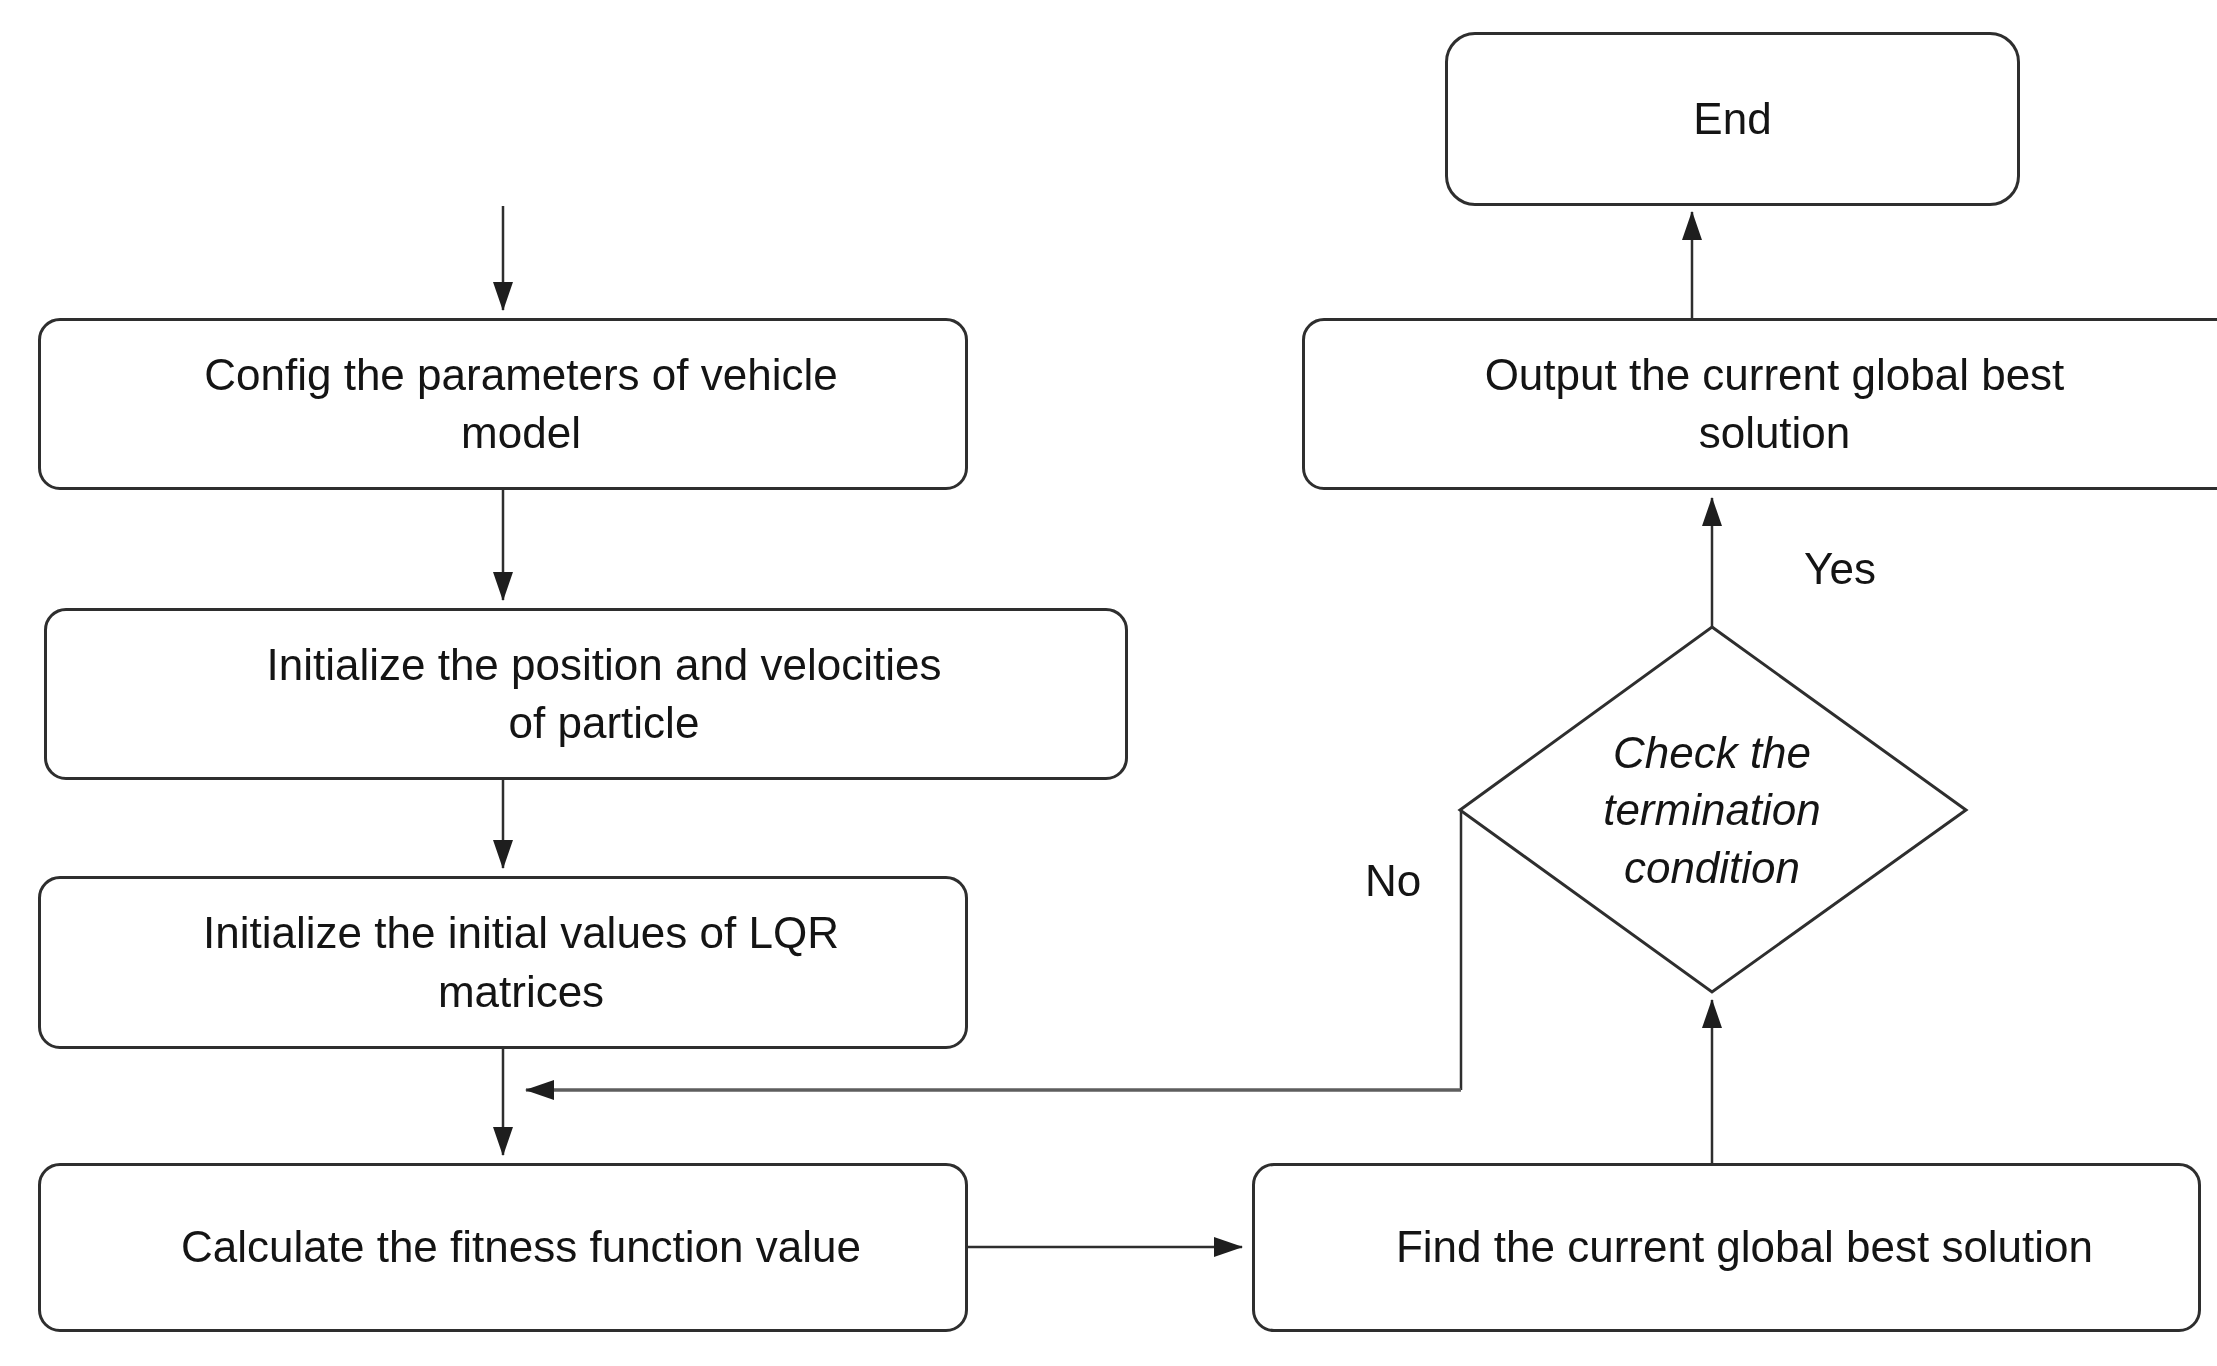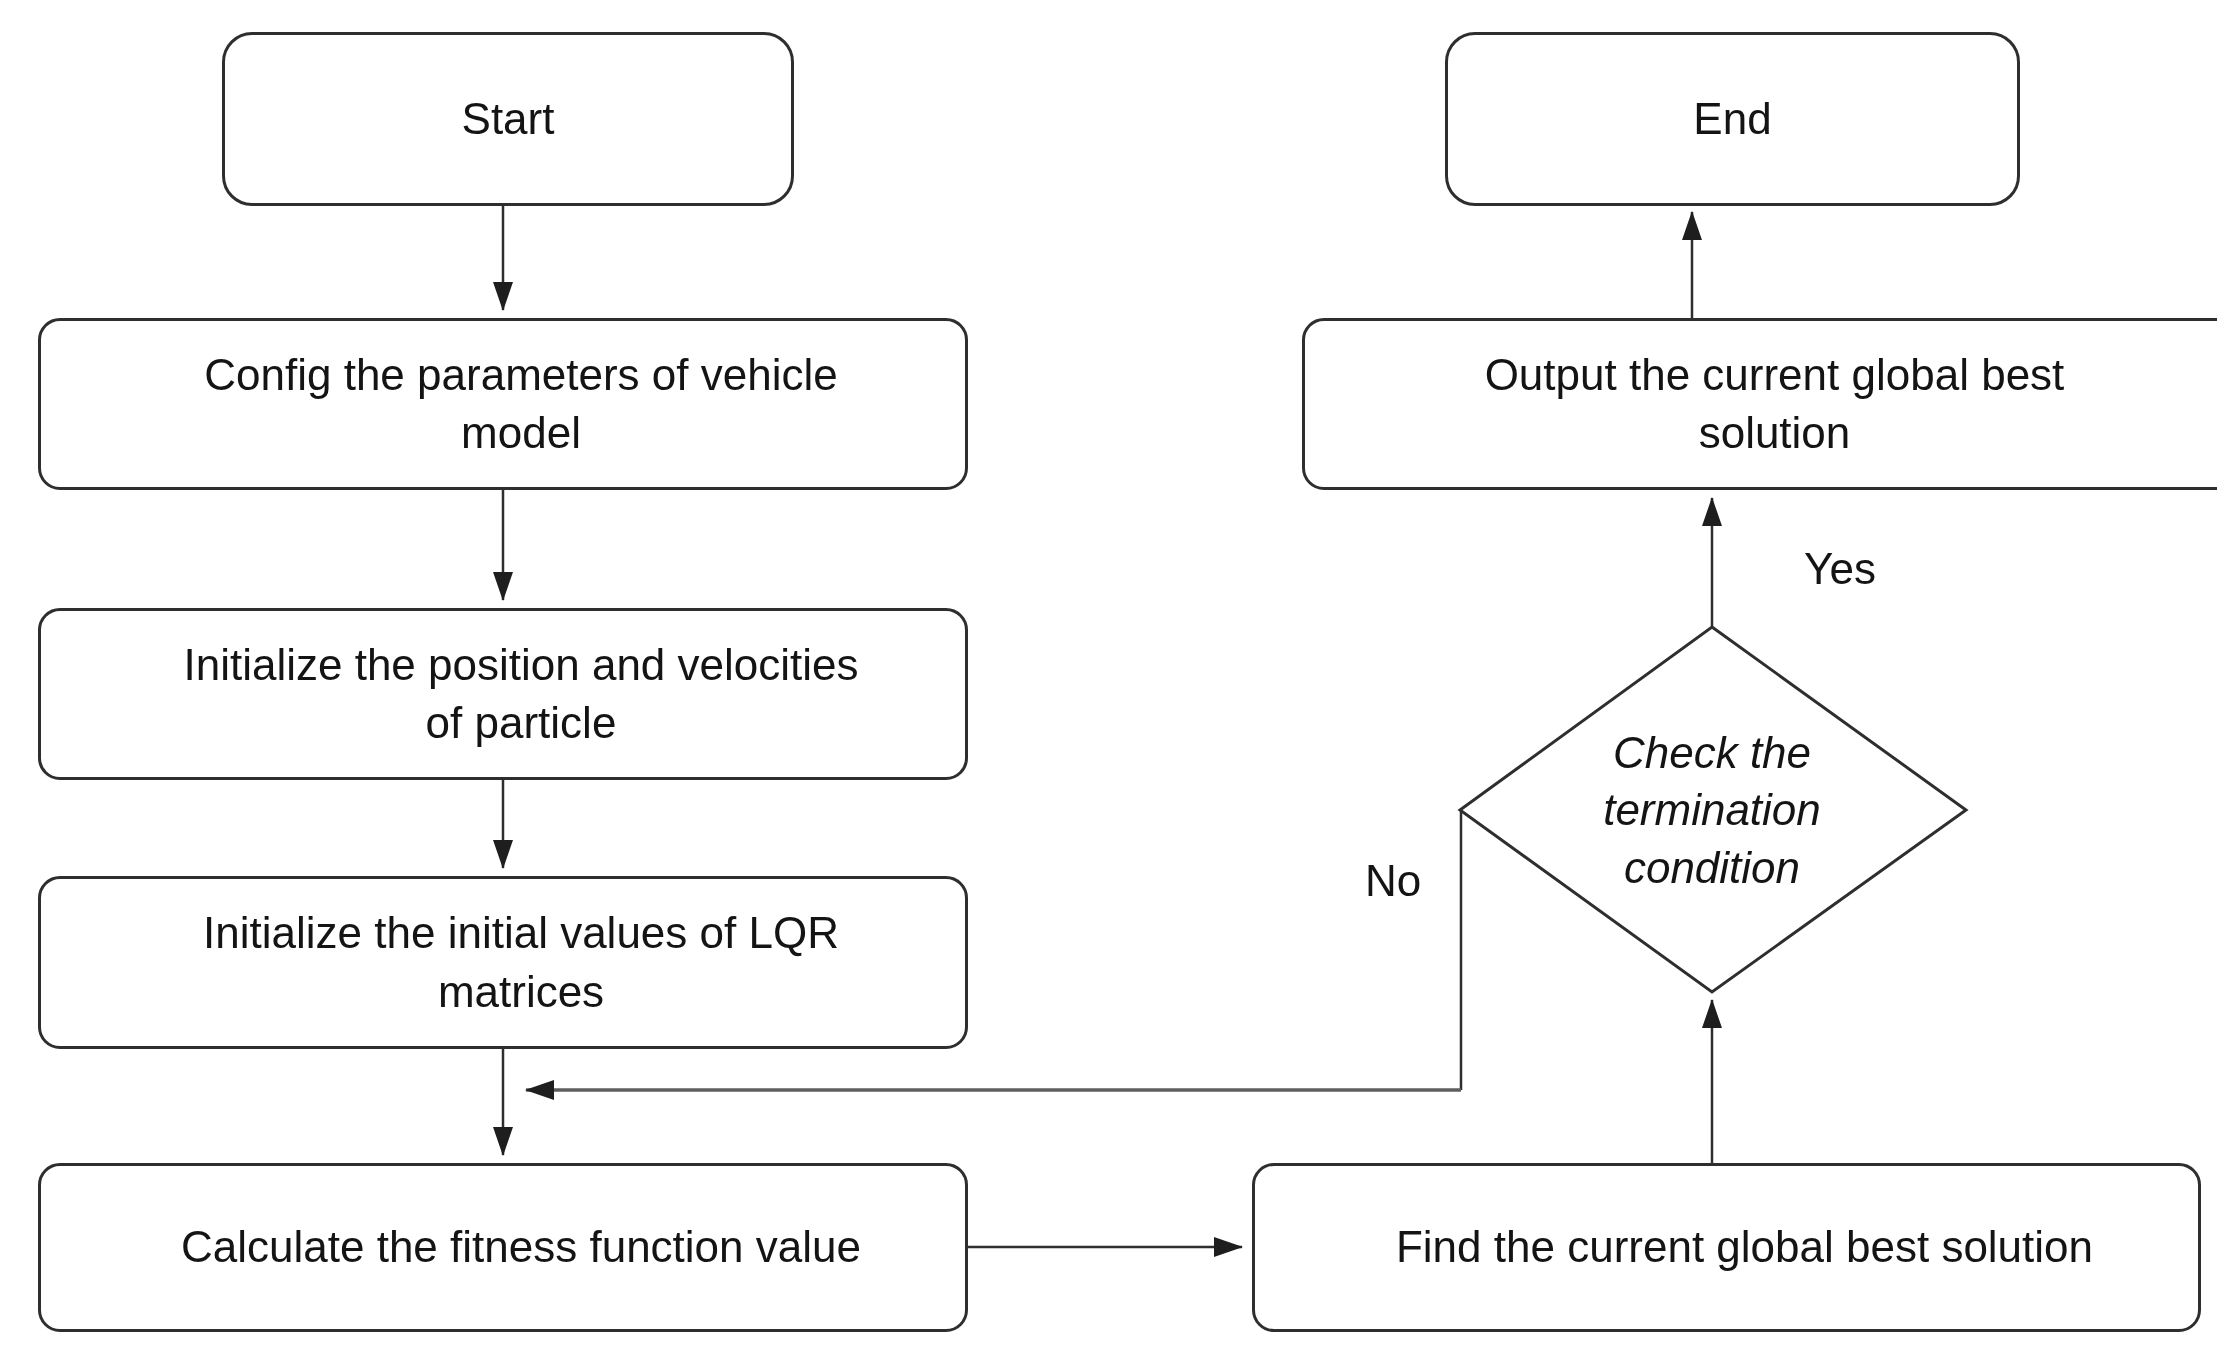--- a/index.html
+++ b/index.html
@@ -43,21 +43,21 @@
     line-height: 1.3;
     display: flex;
     align-items: center;
     justify-content: center;
     text-align: center;
     white-space: pre-line;
   }
   
   .n-start    { left: 222px;  top: 32px;   width: 572px; height: 174px; }
   .n-config   { left: 38px;   top: 318px;  width: 930px; height: 172px; }
-  .n-initpart { left: 38px;   top: 608px;  width: 930px; height: 172px; }
+  .n-initpart { left: 44px;   top: 608px;  width: 1084px; height: 172px; }
   .n-initlqr  { left: 38px;   top: 876px;  width: 930px; height: 173px; }
   .n-calc     { left: 38px;   top: 1163px; width: 930px; height: 169px; }
   .n-end      { left: 1445px; top: 32px;   width: 575px; height: 174px; }
   .n-output   { left: 1255px; top: 318px;  width: 945px; height: 172px; padding: 8px 100px; margin-left: 47px; }
   .n-find     { left: 1252px; top: 1163px; width: 949px; height: 169px; }
   .n-check    { left: 1512px; top: 712px;  width: 400px; height: 196px; font-style: italic; }
   .l-yes      { left: 1785px; top: 540px;  width: 110px; height: 58px; }
   .l-no       { left: 1338px; top: 852px;  width: 110px; height: 58px; }
 </style>
 </head>
@@ -102,21 +102,20 @@
     </g>
 
     <g>
       <line x1="1461" y1="810" x2="1461" y2="1090" stroke="#2e2e2e" stroke-width="2.5"></line>
       <line x1="1461" y1="1090" x2="526" y2="1090" stroke="#5e5e5e" stroke-width="3.5" marker-end="url(#arrow)"></line>
     </g>
 
     <polygon points="1712,627 1966,810 1712,992 1460,810" fill="#ffffff" stroke="#2e2e2e" stroke-width="3"></polygon>
   </svg>
 
-  <div class="node terminator n-start">Start</div>
 
   <div class="node process n-config">Config the parameters of vehicle
 model</div>
 
   <div class="node process n-initpart">Initialize the position and velocities
 of particle</div>
 
   <div class="node process n-initlqr">Initialize the initial values of LQR
 matrices</div>
 

